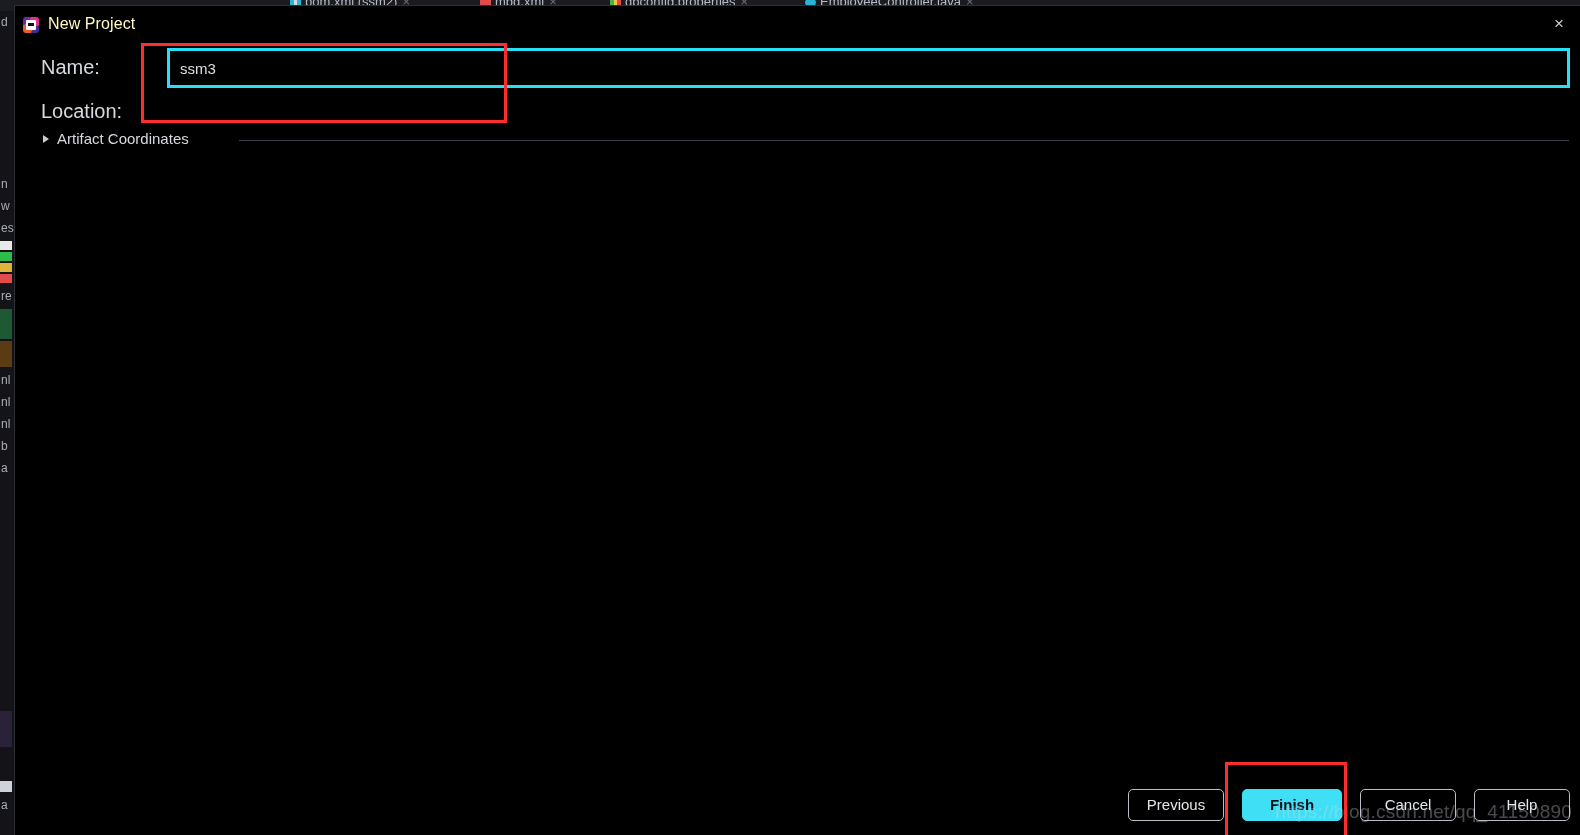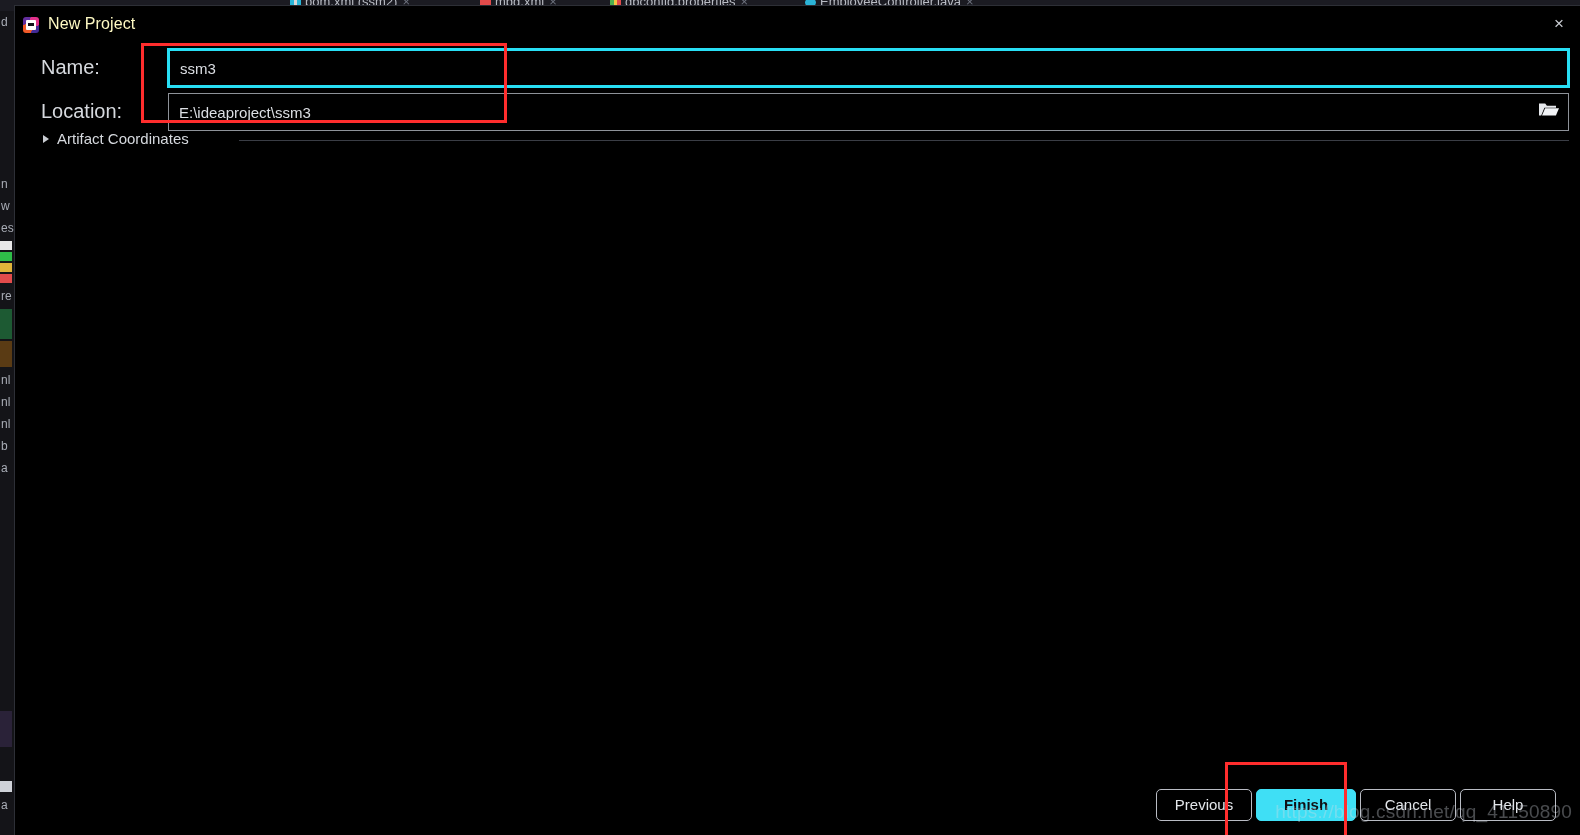--- a/index.html
+++ b/index.html
@@ -219,25 +219,25 @@
   #artifact-rule {
     position: absolute;
     left: 224px; right: 12px; top: 12px;
     height: 1px;
     background: #3a3d45;
   }
 
   
   #footer {
     position: absolute;
-    right: 24px;
+    right: 10px;
     bottom: 14px;
     display: flex;
     align-items: flex-start;
-    gap: 4px;
+    gap: 18px;
     z-index: 30;
   }
   .btn {
     box-sizing: border-box;
     min-width: 96px;
     height: 32px;
     padding: 0 16px;
     border-radius: 5px;
     border: 1px solid #b9bcc4;
     background: #000000;
@@ -323,29 +323,20 @@
 
     <div class="form-row">
       <div class="form-label">Name:</div>
       <div class="field-wrap">
         <input class="text-input focused" type="text" value="ssm3" style="">
       </div>
     </div>
 
     <div class="form-row">
       <div class="form-label">Location:</div>
-      <div class="field-wrap with-browse">
-        <input class="text-input" type="text" value="E:\ideaproject\ssm3" style="">
-        <span id="browse-icon">
-          <svg width="22" height="18" viewBox="0 0 22 18" xmlns="http://www.w3.org/2000/svg">
-            <path d="M1 15.5V3.5h6.2l1.7 2.2H18v2H6.4L3.2 15.5z" fill="#e6e8ec"></path>
-            <path d="M4 15.5l3.1-7.2H21l-3.1 7.2z" fill="#f2f4f7"></path>
-          </svg>
-        </span>
-      </div>
     </div>
   </div>
 
   <div id="artifact-row">
     <div id="artifact-toggle">
       <span id="artifact-arrow"></span>
       <span id="artifact-label">Artifact Coordinates</span>
     </div>
     <div id="artifact-rule"></div>
   </div>

